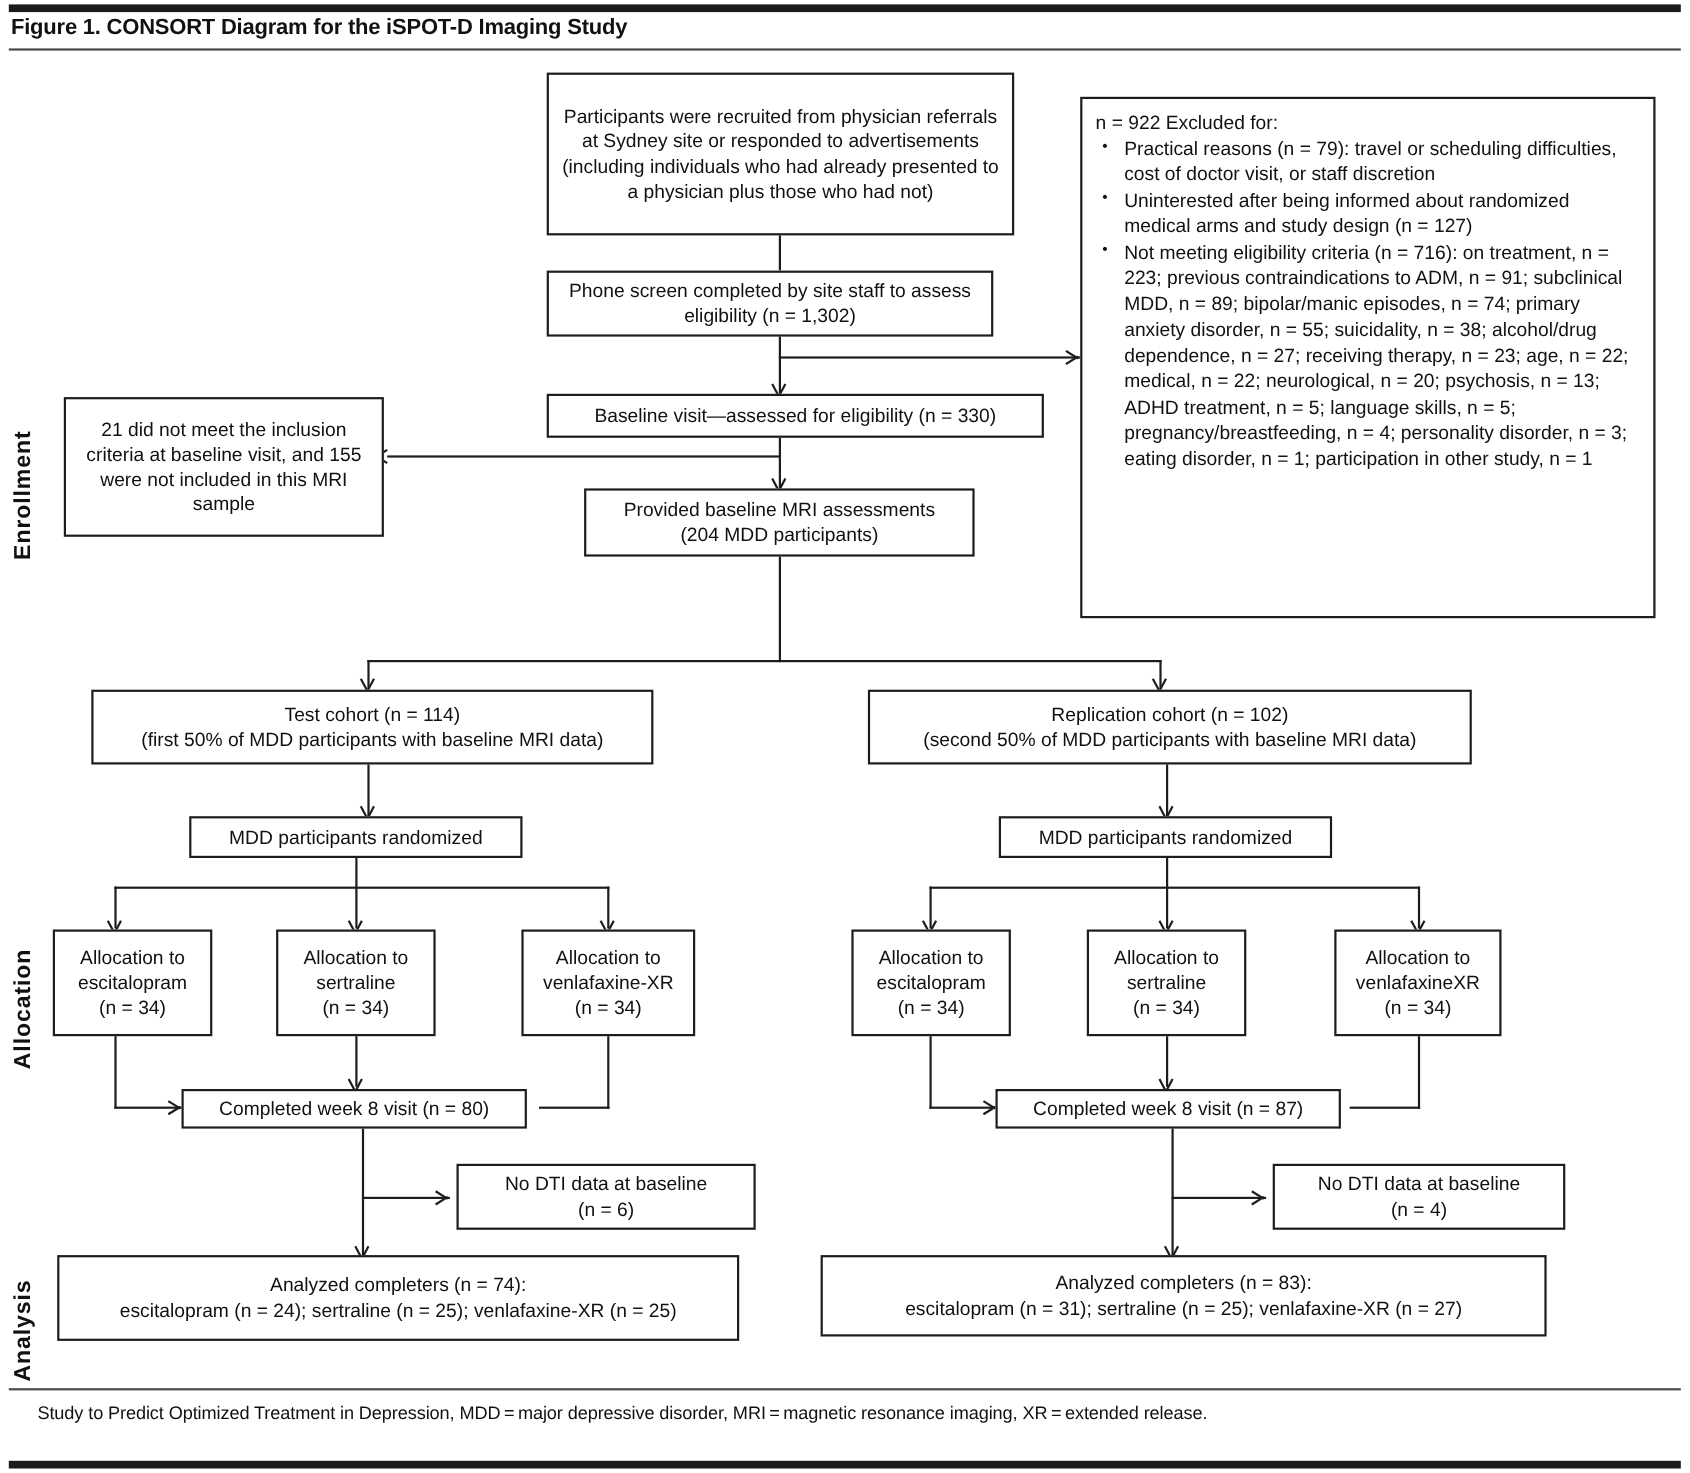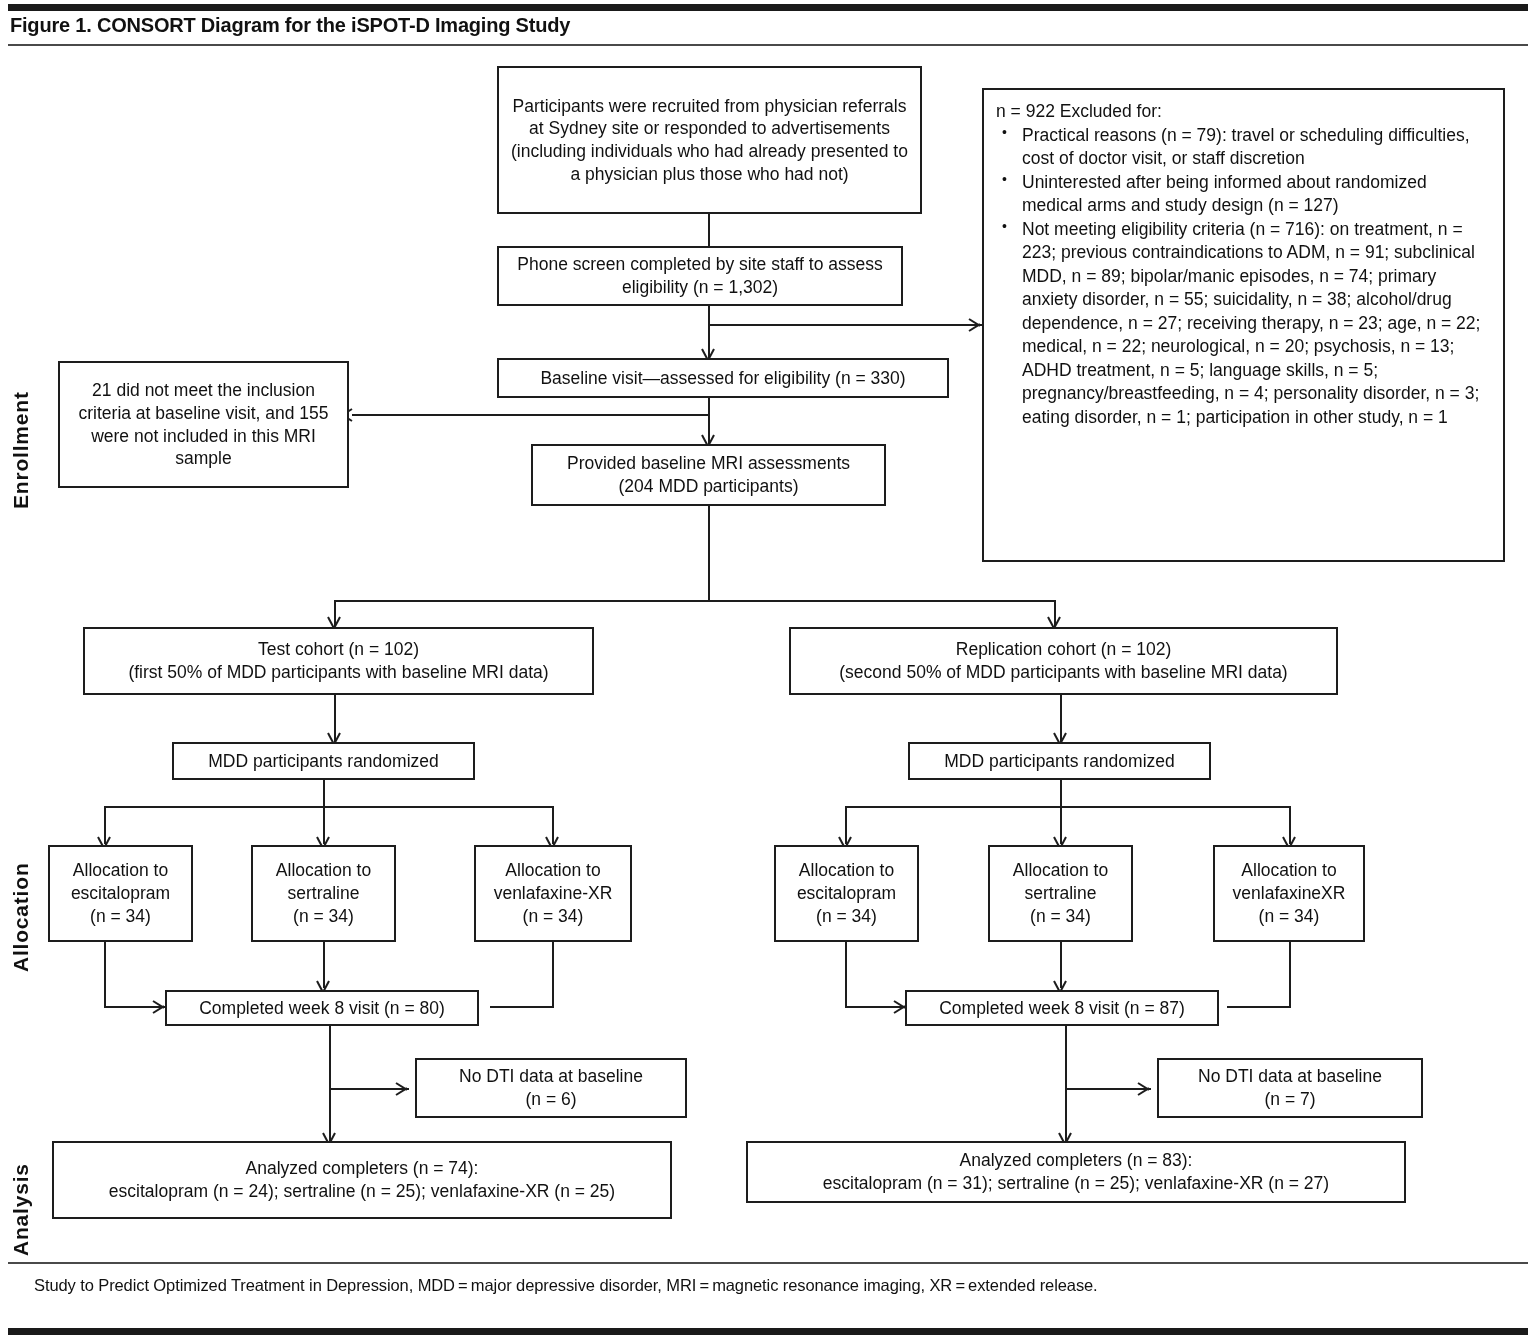--- a/index.html
+++ b/index.html
@@ -160,21 +160,21 @@
   <div class="ln hln" style="left:334px; top:600px; width:722px;"></div>
   <div class="ln vln" style="left:334px; top:600px; height:26px;"></div>
   <div class="ln vln" style="left:1054px; top:600px; height:26px;"></div>
   <div class="ah" style="left:328px; top:616px; transform:rotate(62deg);"></div>
   <div class="ah" style="left:340px; top:616px; transform:rotate(118deg);"></div>
   <div class="ah" style="left:1048px; top:616px; transform:rotate(62deg);"></div>
   <div class="ah" style="left:1060px; top:616px; transform:rotate(118deg);"></div>
 
   <div class="box" style="left:83px; top:627px; width:511px; height:68px;">
     <span class="inner">
-      <span>Test cohort (n = 102)</span><br>
+      <span>Test cohort (n = 114)</span><br>
       <span>(first 50% of MDD participants with baseline MRI data)</span>
     </span>
   </div>
 
   <div class="box" style="left:789px; top:627px; width:549px; height:68px;">
     <span class="inner">
       <span>Replication cohort (n = 102)</span><br>
       <span>(second 50% of MDD participants with baseline MRI data)</span>
     </span>
   </div>
@@ -315,33 +315,33 @@
   <div class="ln vln" style="left:1065px; top:1026px; height:116px;"></div>
   <div class="ln hln" style="left:1065px; top:1088px; width:86px;"></div>
   <div class="ah" style="left:1138px; top:1082px; transform:rotate(32deg);"></div>
   <div class="ah" style="left:1138px; top:1094px; transform:rotate(-32deg);"></div>
   <div class="ah" style="left:1059px; top:1132px; transform:rotate(62deg);"></div>
   <div class="ah" style="left:1071px; top:1132px; transform:rotate(118deg);"></div>
 
   <div class="box" style="left:1157px; top:1058px; width:266px; height:60px;">
     <span class="inner">
       <span>No DTI data at baseline</span><br>
-      <span>(n = 7)</span>
+      <span>(n = 4)</span>
     </span>
   </div>
 
   <div class="vlabel" style="left:33px; top:1232px;">Analysis</div>
 
   <div class="box" style="left:52px; top:1141px; width:620px; height:78px;">
     <span class="inner">
       <span>Analyzed completers (n = 74):</span><br>
       <span>escitalopram (n = 24); sertraline (n = 25); venlafaxine-XR (n = 25)</span>
     </span>
   </div>
-  <div class="box" style="left:746px; top:1141px; width:660px; height:62px;justify-content:center;">
+  <div class="box" style="left:746px; top:1141px; width:660px; height:74px;justify-content:center;">
     <span class="inner">
       <span>Analyzed completers (n = 83):</span><br>
       <span>escitalopram (n = 31);  sertraline (n = 25); venlafaxine-XR (n = 27)</span>
     </span>
   </div>
 
   <div class="rule-thin" style="top:1262px;"></div>
   <div class="foot" style="top:1274px;">
     <span class="ln2">Study to Predict Optimized Treatment in Depression, MDD = major depressive disorder, MRI = magnetic resonance imaging, XR = extended release.</span>
   </div>

